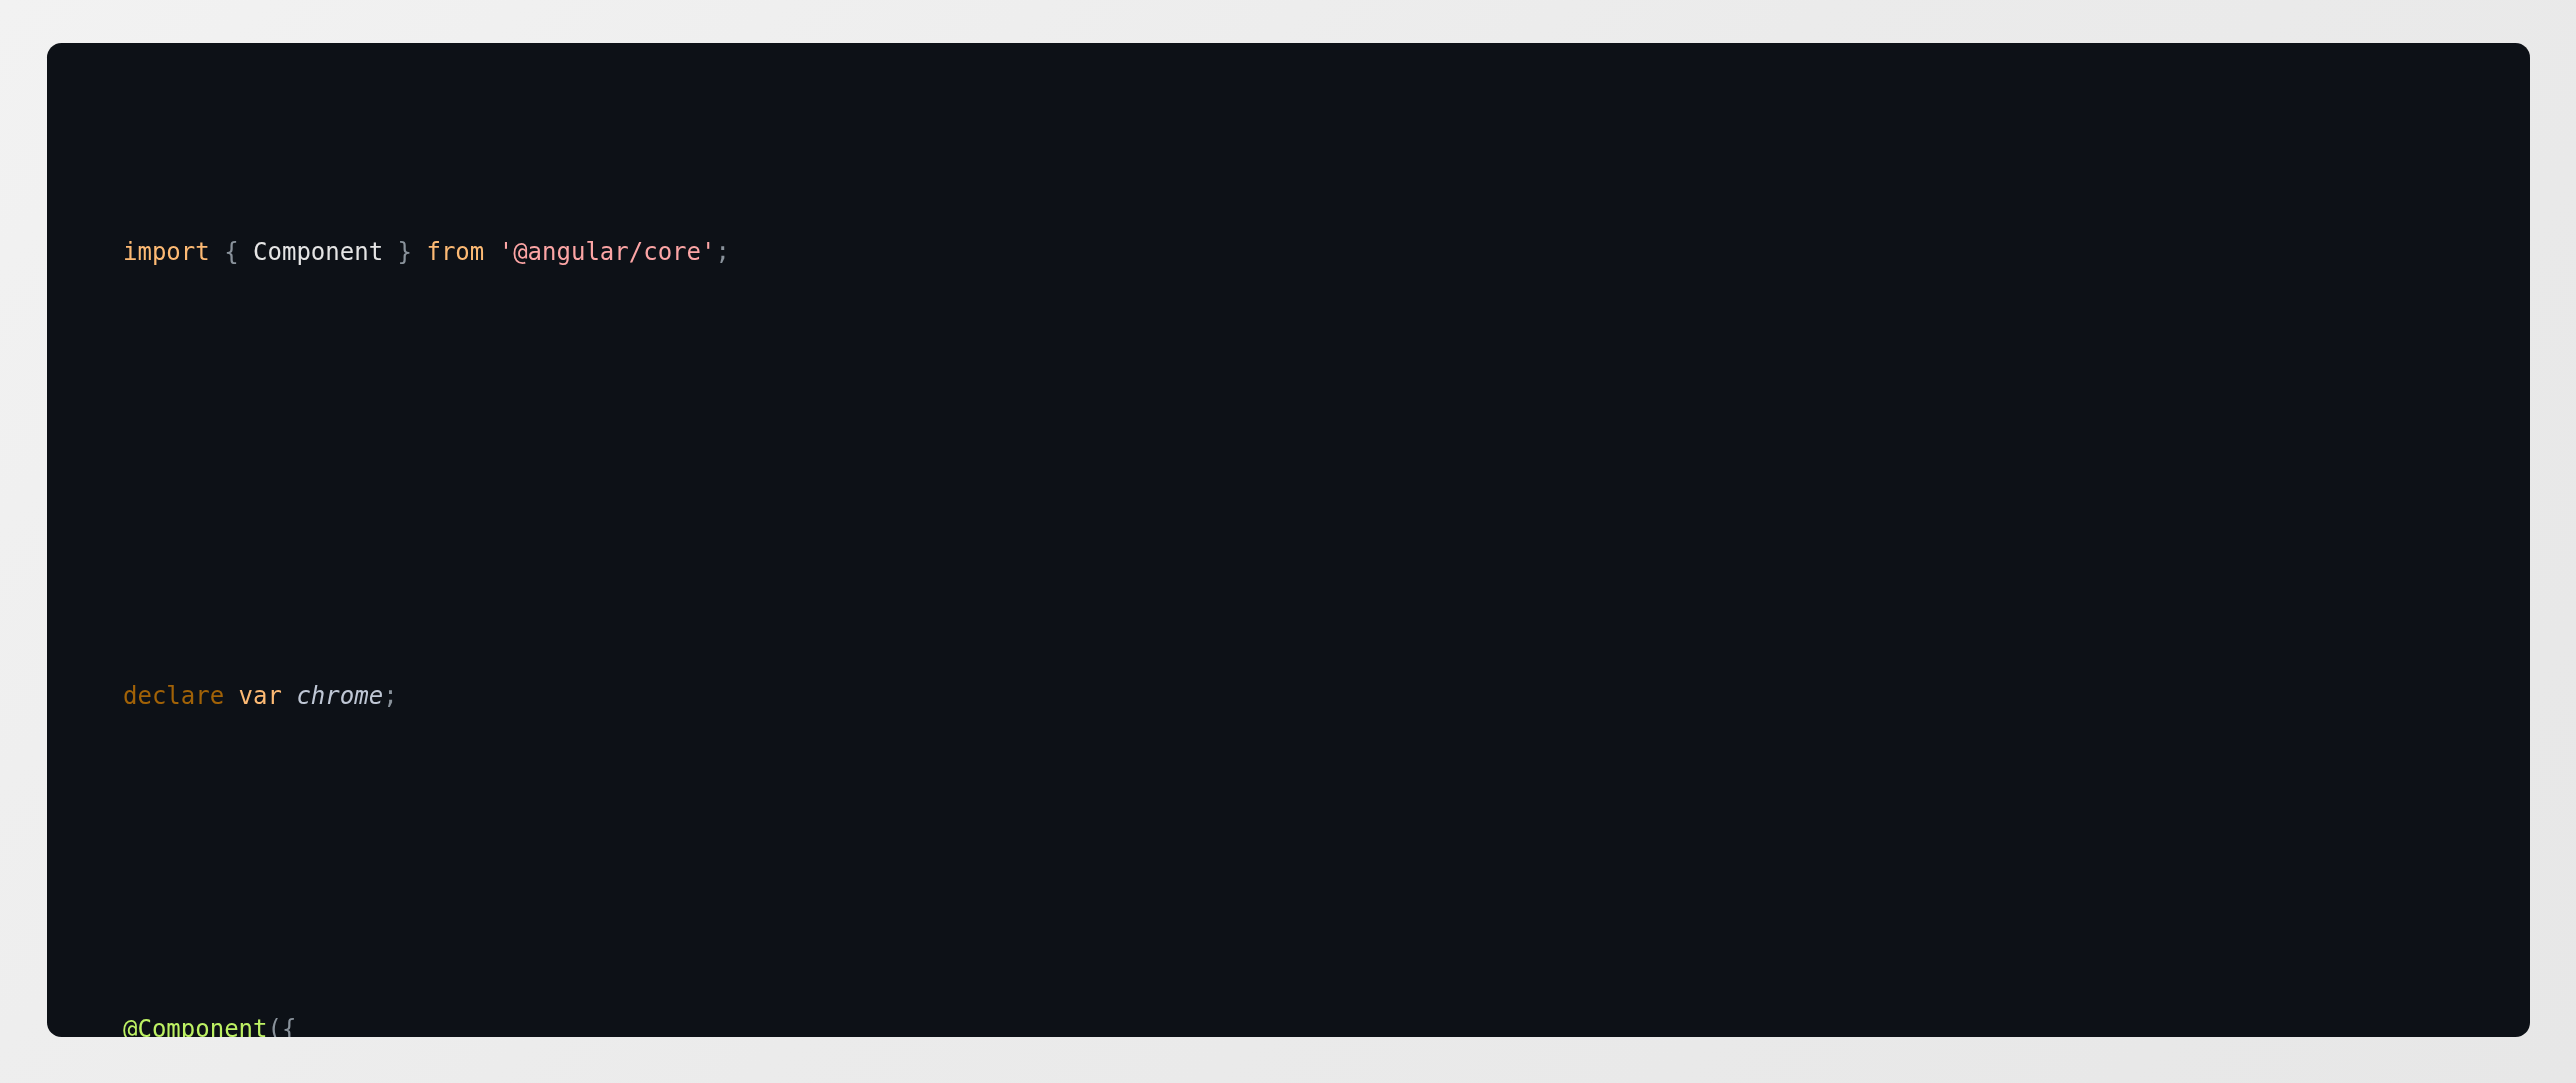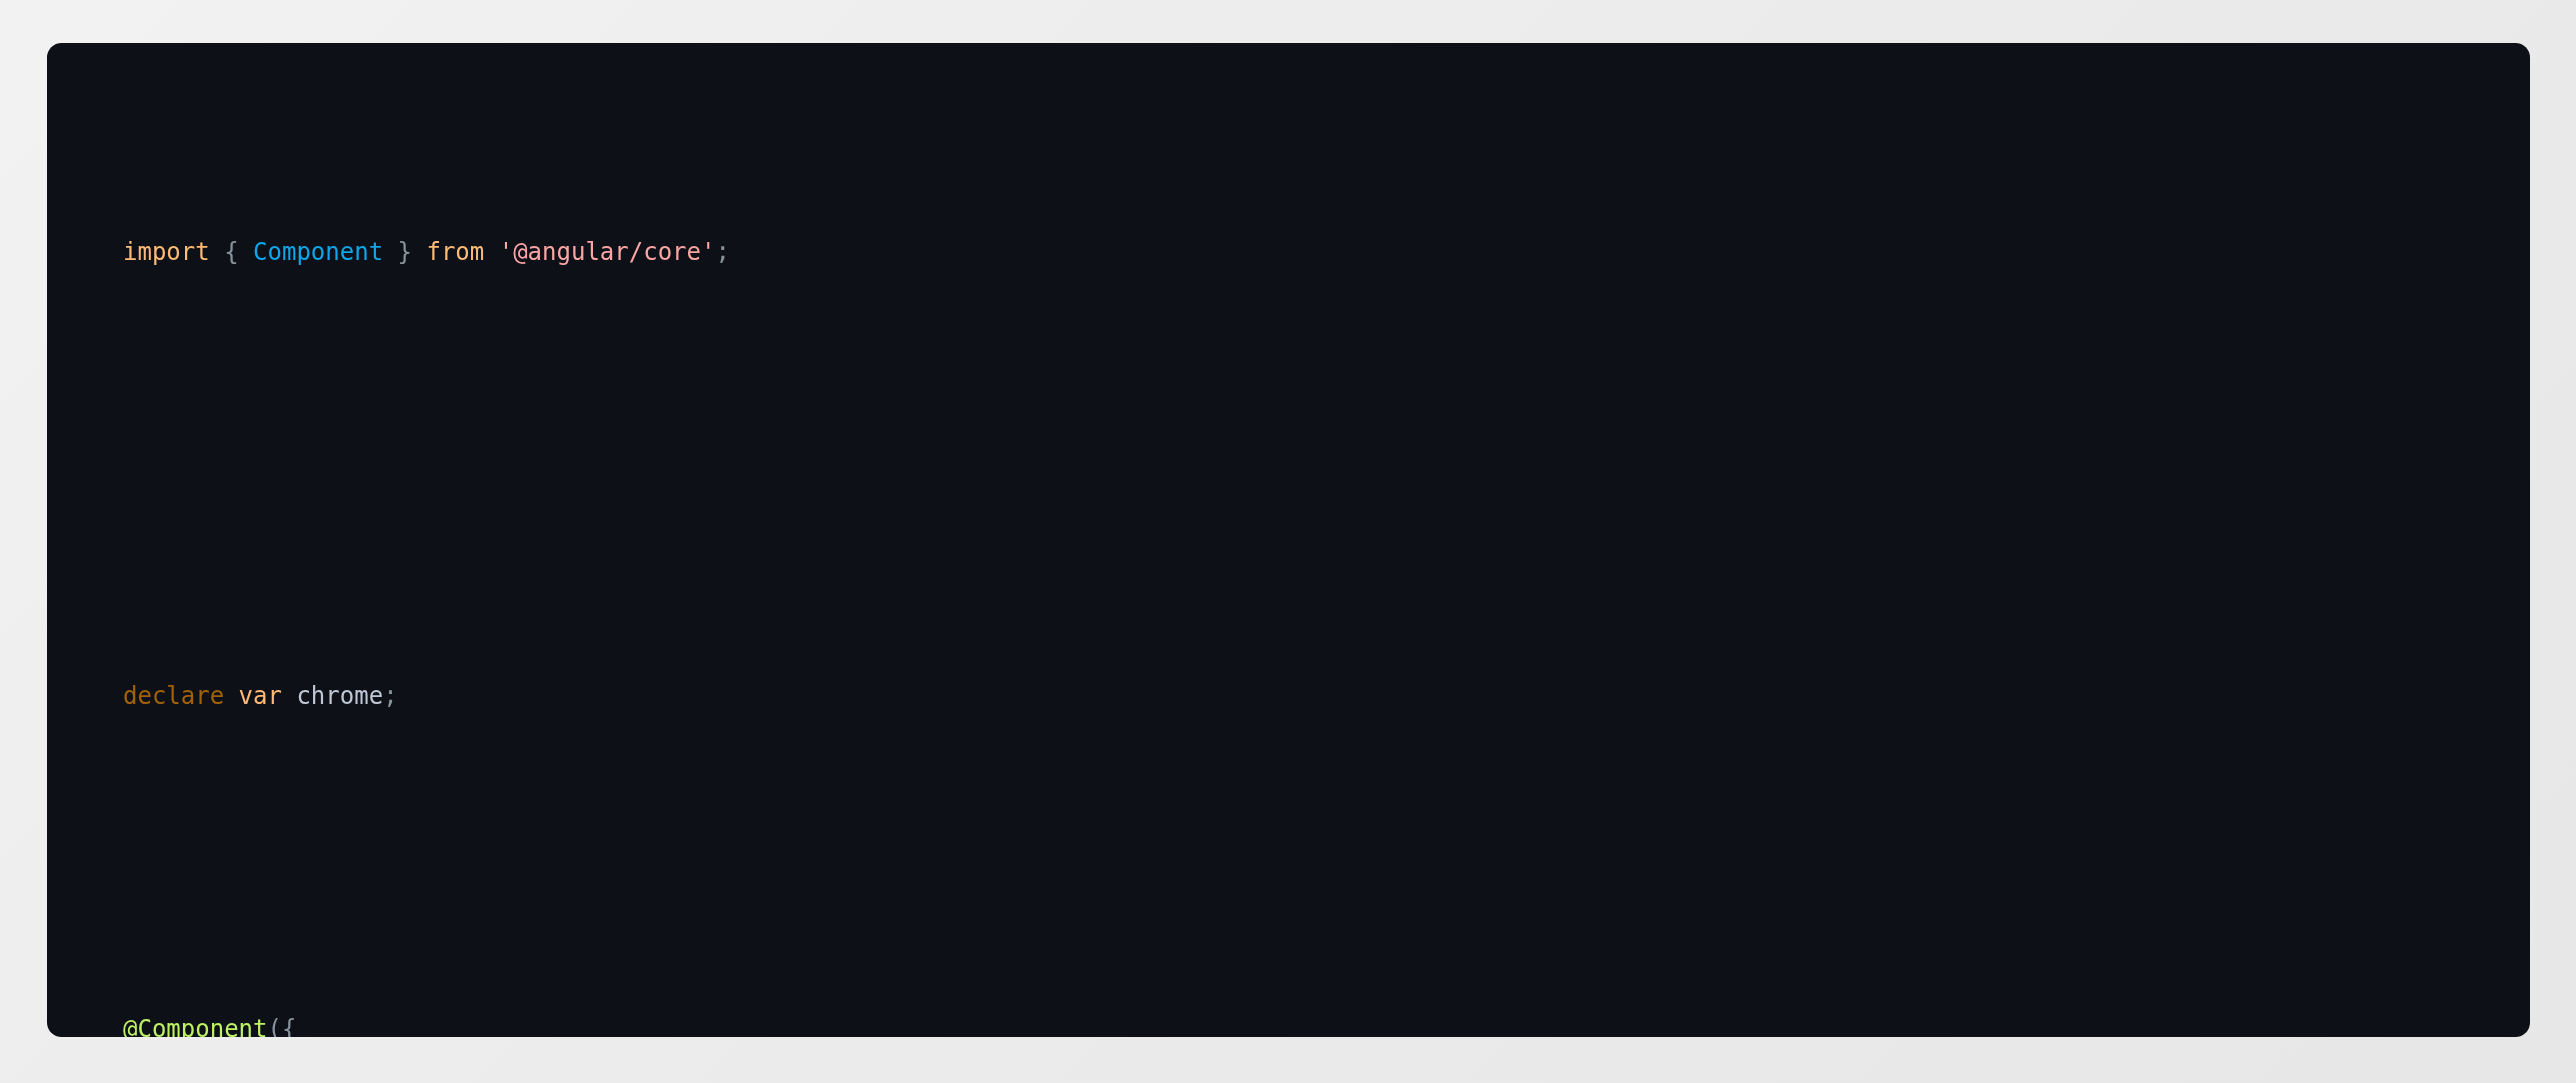--- a/index.html
+++ b/index.html
@@ -46,25 +46,25 @@
 
   .line {
     min-height: 37px;
     white-space: pre;
   }
   .line.blank { color: transparent; }
 
   
   .kw    { color: #fdba74; }  
   .mod   { color: #a16207; }  
-  .cls   { color: #0ea5e9; }  
+  .cls   { color: #e5e5e5; }  
   .str   { color: #fca5a5; }  
   .punc  { color: #89929b; }  
   .fn    { color: #bef264; }  
-  .plain { color: #bfc7d5; }  
+  .plain { color: #bfc7d5; font-style: italic; }  
 </style>
 </head>
 <body>
 
 <div id="page-root">
   <div class="code-card">
     <div class="code-body">
 
       
       <div class="line"><span class="kw">import</span><span class="punc"> </span><span class="punc">{ </span><span class="cls">Component</span><span class="punc"> } </span><span class="kw">from</span><span> </span><span class="str">'@angular/core'</span><span class="punc">;</span></div>

